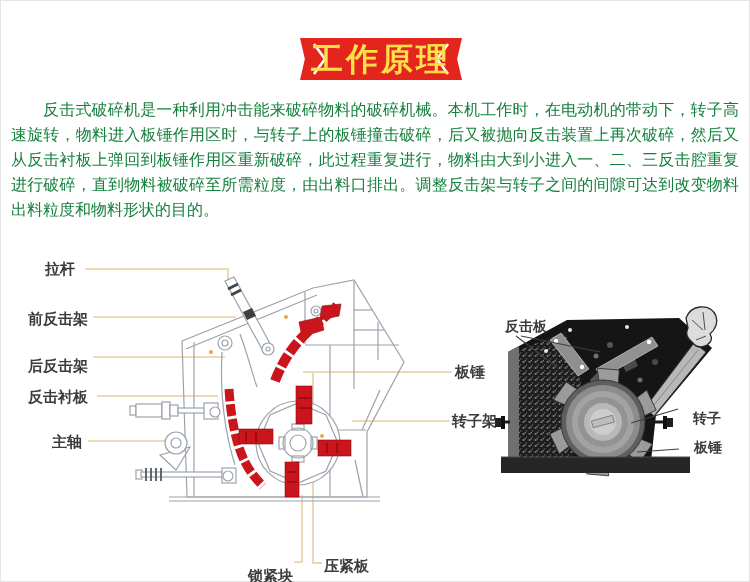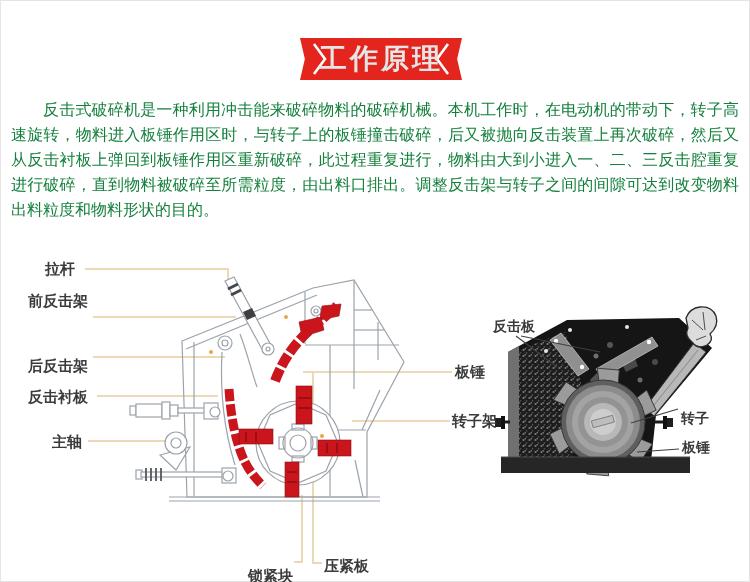--- a/index.html
+++ b/index.html
@@ -5,30 +5,30 @@
 <style>
   html,body{margin:0;padding:0;background:#fff;}
   #page{position:relative;width:750px;height:582px;background:#fff;overflow:hidden;
         font-family:"Liberation Sans",sans-serif;box-shadow:inset 0 0 0 1px #e4e4e4;}
   
   .banner{position:absolute;left:300px;top:38px;width:162px;height:42px;
           background:var(--banner-red,#e3251d);
           clip-path:polygon(0% 0%,100% 0%,97% 50%,100% 100%,0% 100%,3% 50%);
           display:flex;align-items:center;justify-content:center;}
   .banner .chevrons{position:absolute;left:0;top:0;}
-  .banner-text{position:relative;color:#e5e5e5;font-size:28px;font-weight:bold;
+  .banner-text{position:relative;color:#fde047;font-size:32px;font-weight:bold;
                letter-spacing:3px;line-height:1;}
   
   .para{position:absolute;left:11px;top:97px;width:728px;
         font-size:16px;line-height:25px;color:#15803d;text-align:justify;
         text-indent:2em;font-weight:500;}
   
   .fig-label{position:absolute;font-size:15px;font-weight:bold;color:#3b3b3b;
              white-space:nowrap;line-height:15px;}
-  .fig-label.small{font-size:14px;}
+  .fig-label.small{font-size:14px;margin-left:12px;}
   
   #figure-svg{position:absolute;left:0;top:238px;}
   .gline{stroke:#9ca3ab;stroke-width:1.2;fill:none;}
   .gfill{stroke:#9ca3ab;stroke-width:1.2;fill:#ffffff;}
   .label-line{stroke:var(--label-line,#e8cb9d);stroke-width:1.5;fill:none;}
   .red-part{fill:var(--part-red,#c9151b);stroke:#8e0e12;stroke-width:.6;}
   .red-arc{stroke:var(--part-red,#c9151b);fill:none;}
   .ptr{stroke:#3f3f3f;stroke-width:1.1;fill:none;}
 </style>
 </head>
@@ -241,21 +241,21 @@
       <g>
         <path class="ptr" d="M516,336 L557,367"></path>
         <path class="ptr" d="M521,336 L600,352"></path>
         <path class="ptr" d="M678,409 L631,423"></path>
         <path class="ptr" d="M679,449 L637,452"></path>
       </g>
     </g>
   </svg>
 
   <div class="fig-label" style="left:45px;top:261px;text-align:center;">拉杆</div>
-  <div class="fig-label" style="left:28px;top:293px;">前反击架</div>
+  <div class="fig-label" style="left:28px;top:313px;font-family:Liberation Mono, monospace;">前反击架</div>
   <div class="fig-label" style="left:28px;top:350px;margin-top:8px;">后反击架</div>
   <div class="fig-label" style="left:28px;top:389px;">反击衬板</div>
   <div class="fig-label" style="left:52px;top:434px;">主轴</div>
   <div class="fig-label" style="left:455px;top:364px;">板锤</div>
   <div class="fig-label" style="left:452px;top:413px;">转子架</div>
   <div class="fig-label" style="left:248px;top:568px;">锁紧块</div>
   <div class="fig-label" style="left:324px;top:558px;">压紧板</div>
   <div class="fig-label small" style="left:493px;top:319px;">反击板</div>
   <div class="fig-label small" style="left:681px;top:411px;">转子</div>
   <div class="fig-label small" style="left:682px;top:440px;">板锤</div>

